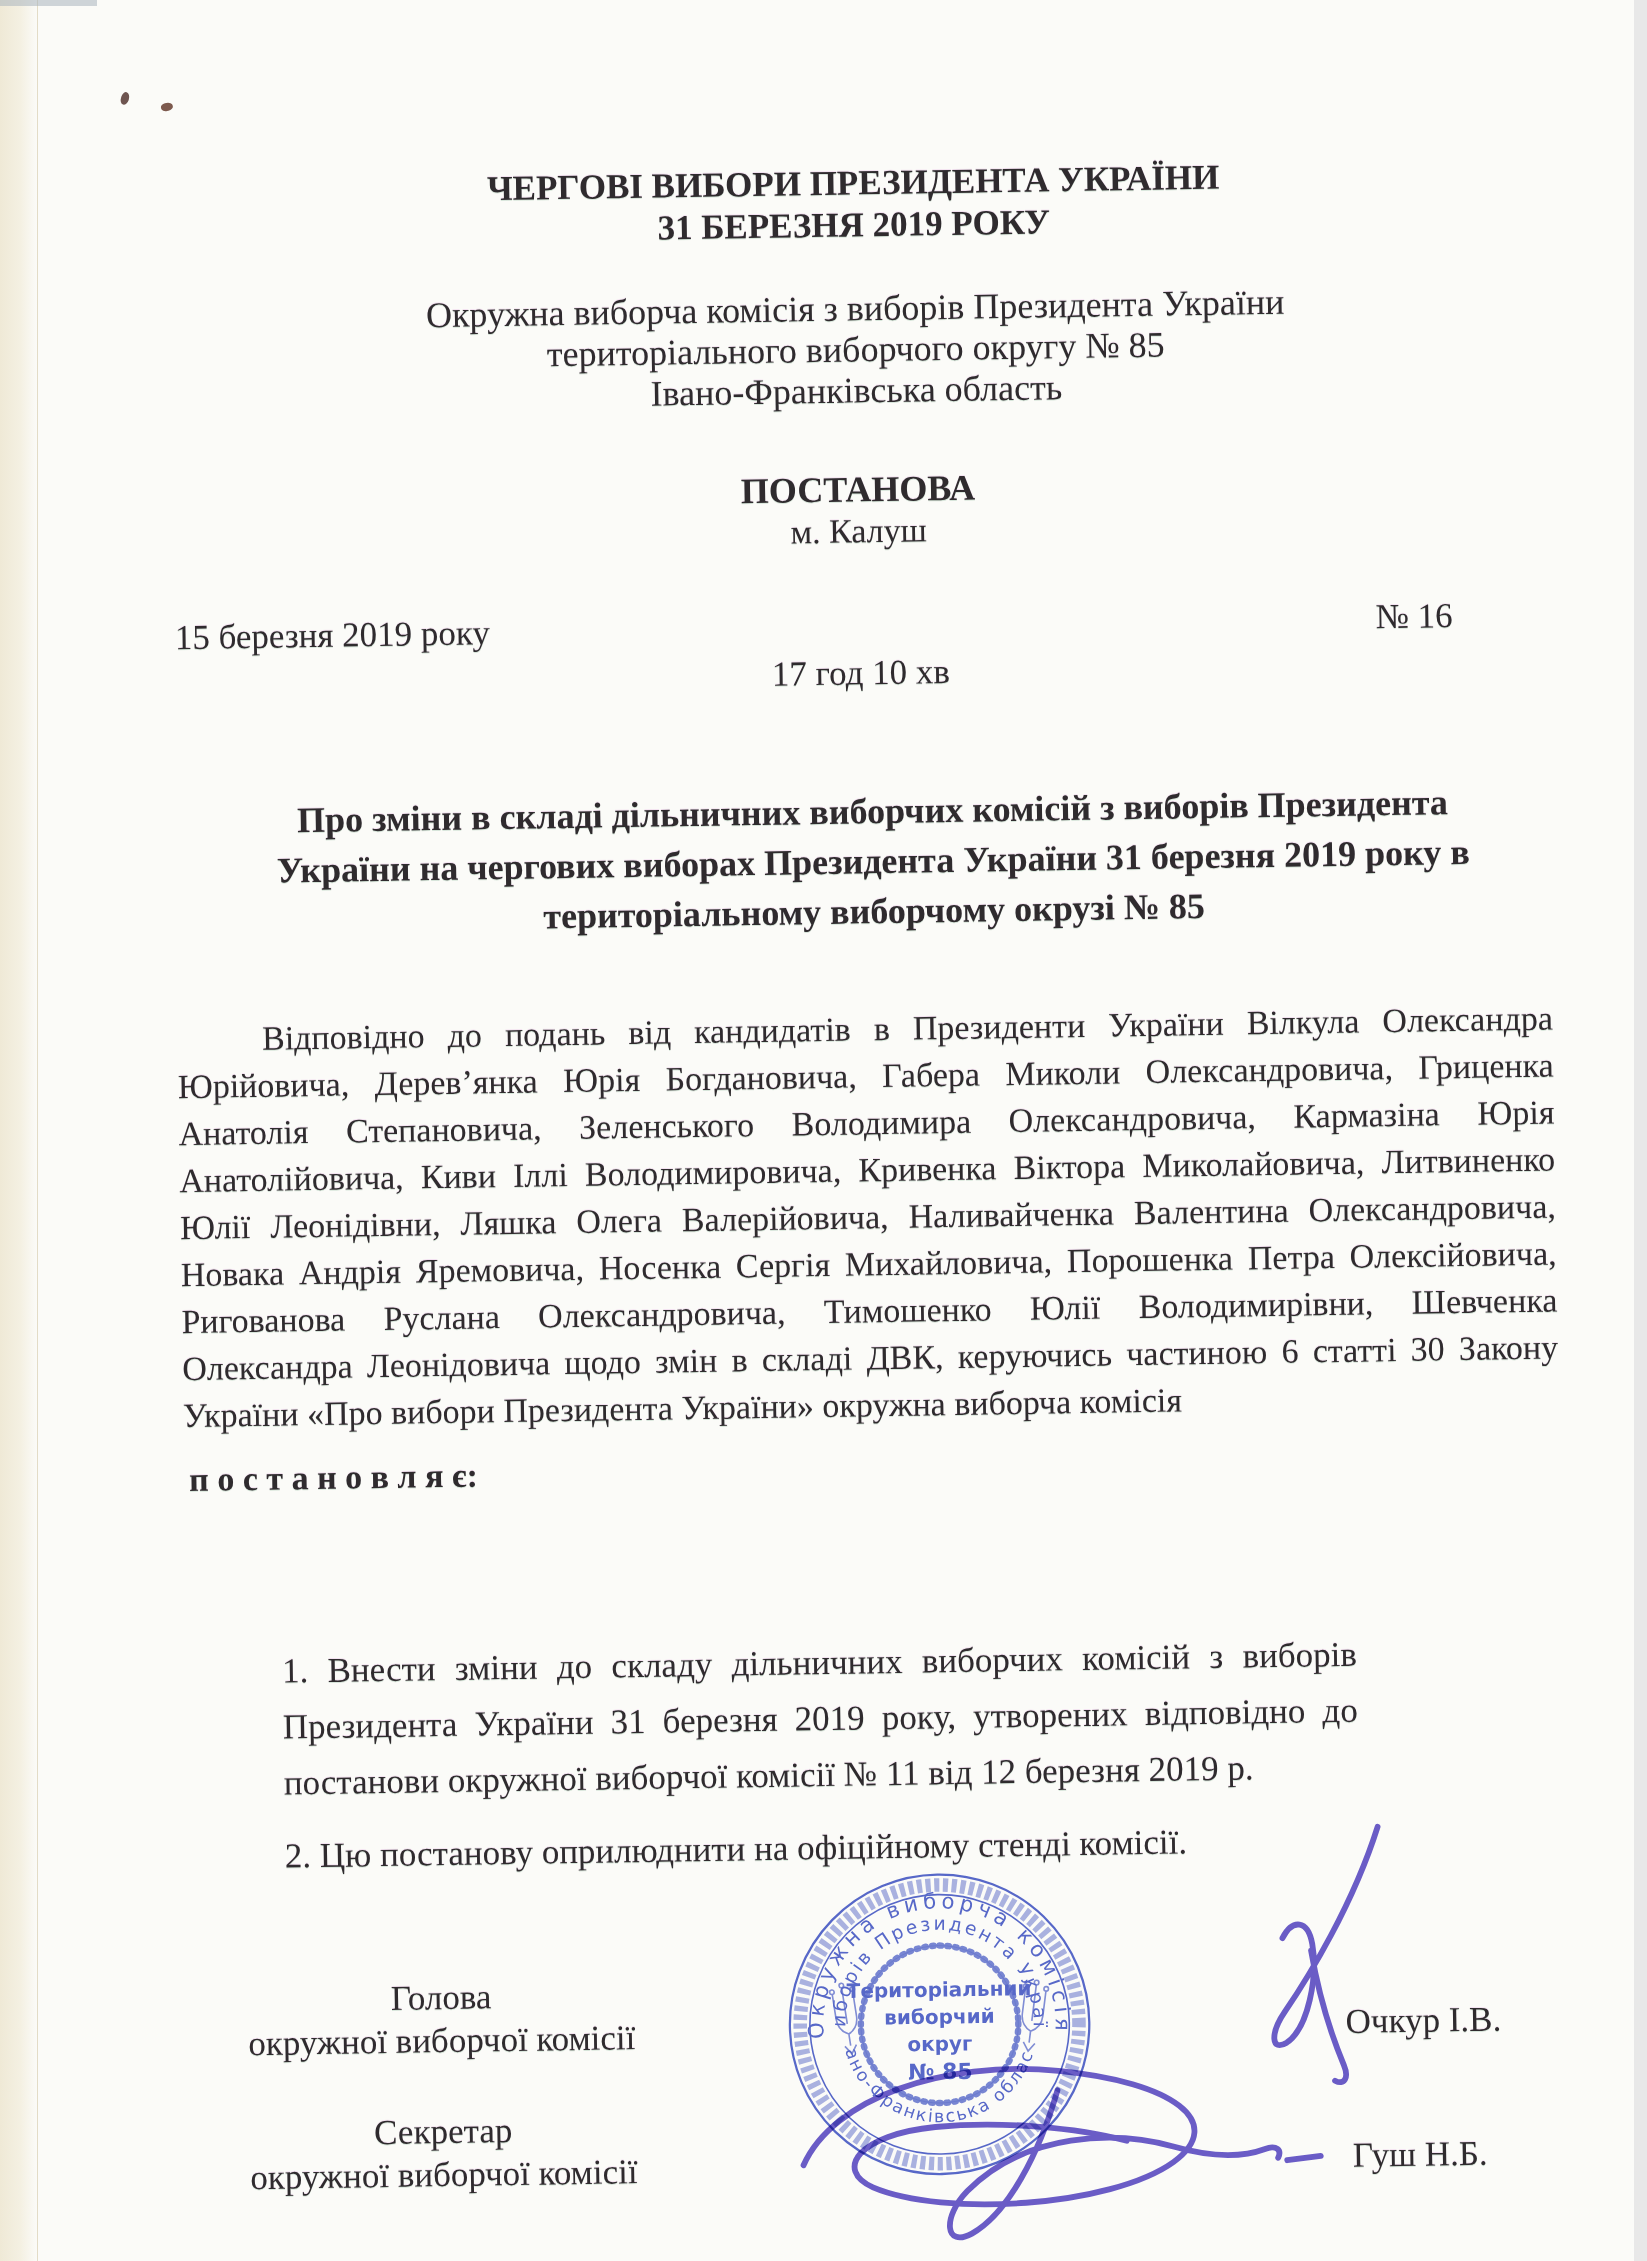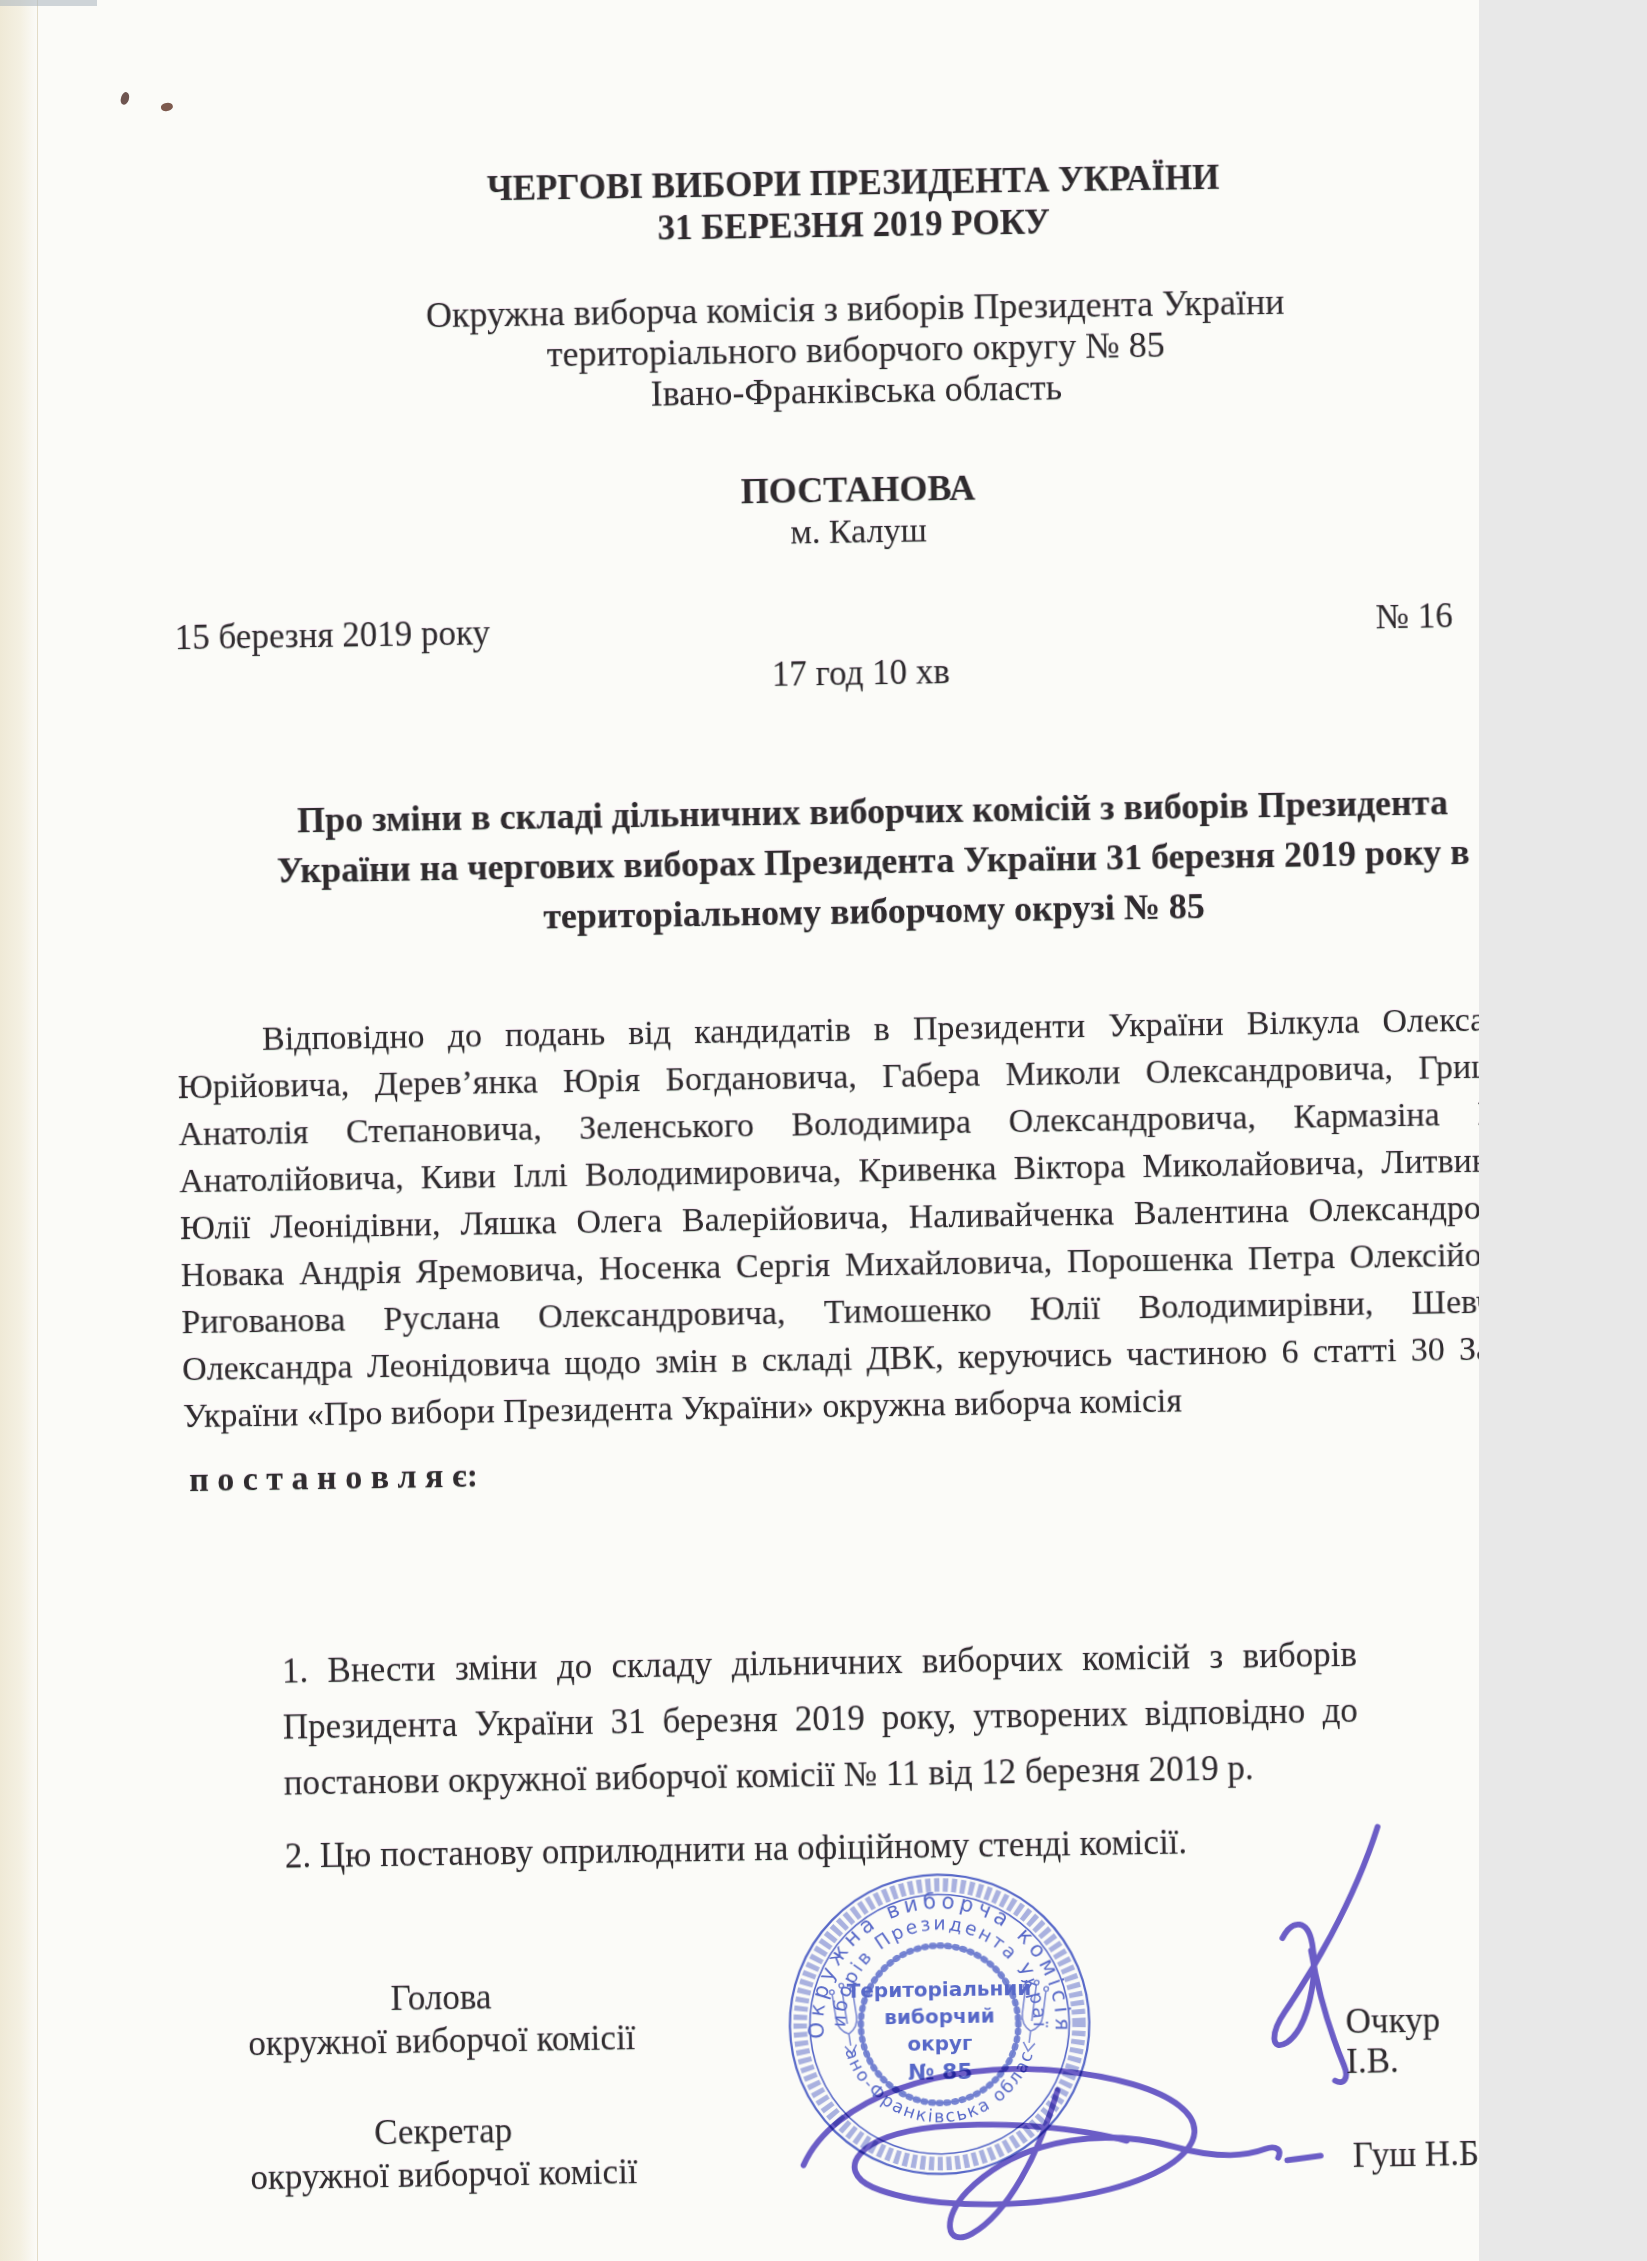--- a/index.html
+++ b/index.html
@@ -1,17 +1,17 @@
 <!DOCTYPE html>
 <html style="font-size:10.3px"><head>
 <meta charset="utf-8">
 <style>
   html,body{margin:0;padding:0;background:#e8e8e8;}
   .page{
-    position:relative; width:1479px; height:2261px; overflow:hidden;
+    position:relative; width:1634px; height:2261px; overflow:hidden;
     background:#fbfbf8;
     font-family:"Liberation Serif","DejaVu Serif",serif;
     color:#2f2b2e;
   }
   .scan-edge{position:absolute;left:0;top:0;width:37px;height:100%;
     background:linear-gradient(90deg,#efe9d6 0%,#f4f0e2 55%,#fbfbf8 100%);
     border-right:0.6px solid #e3dcc6;}
   .corner-mark{position:absolute;left:0;top:0;width:97px;height:5.8px;background:#aab4bd;opacity:.55;}
   .speck{position:absolute;border-radius:45% 55% 50% 50%;}
   .speck1{left:121px;top:92px;width:8.4px;height:13px;background:#6e5550;transform:rotate(18deg);}

